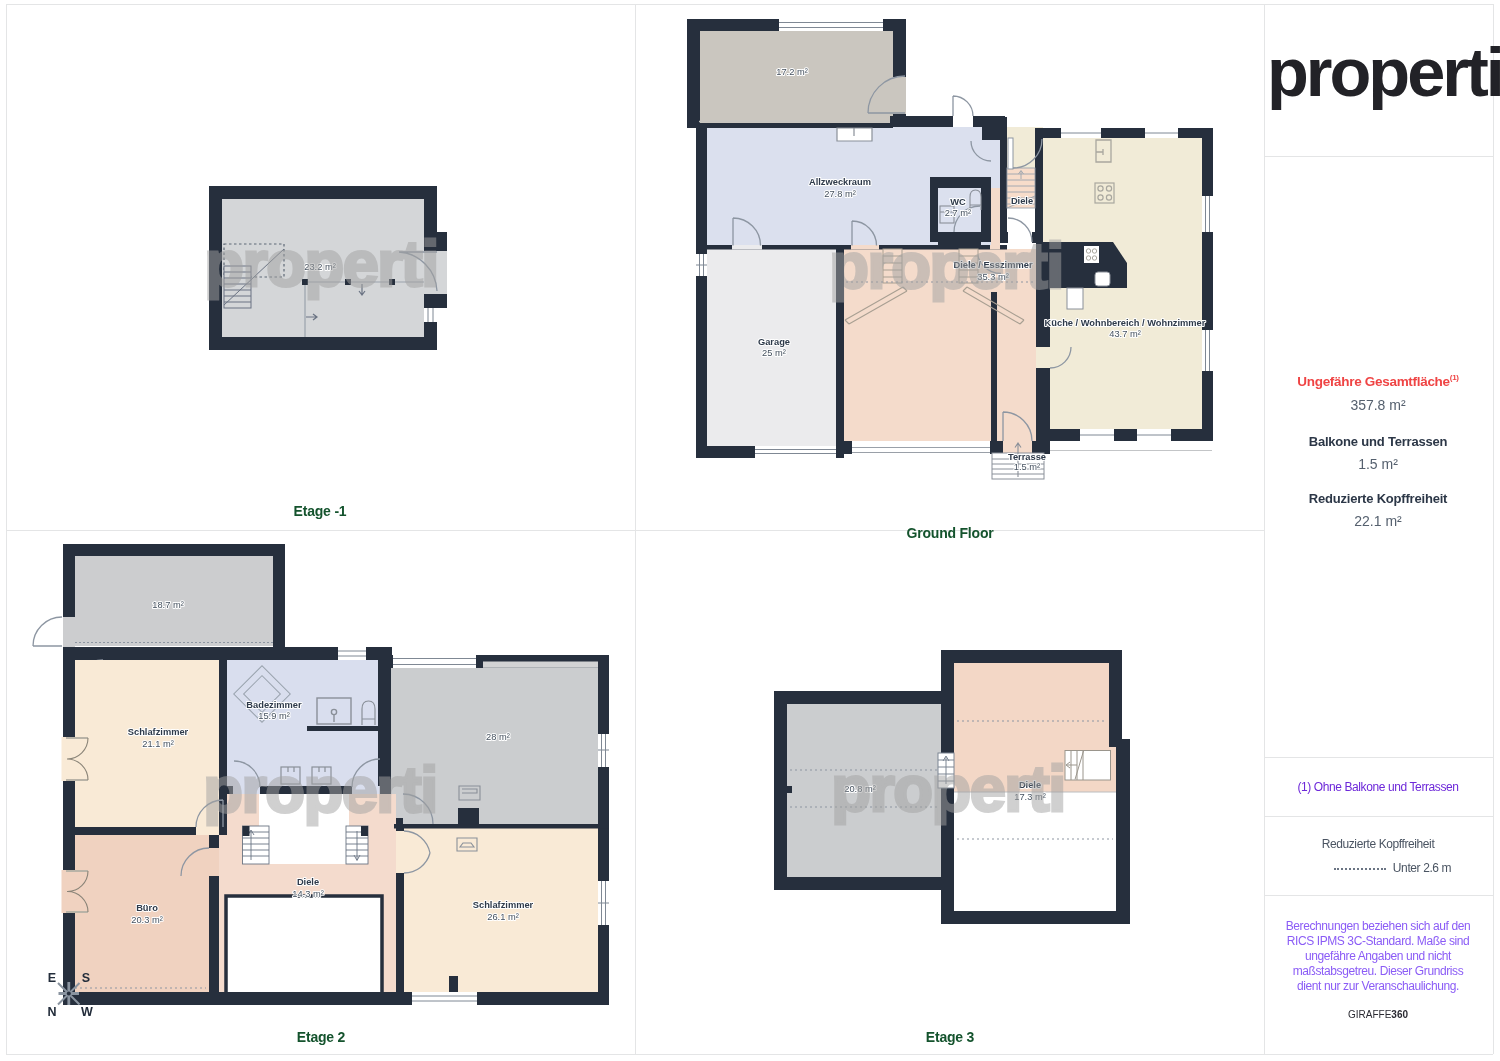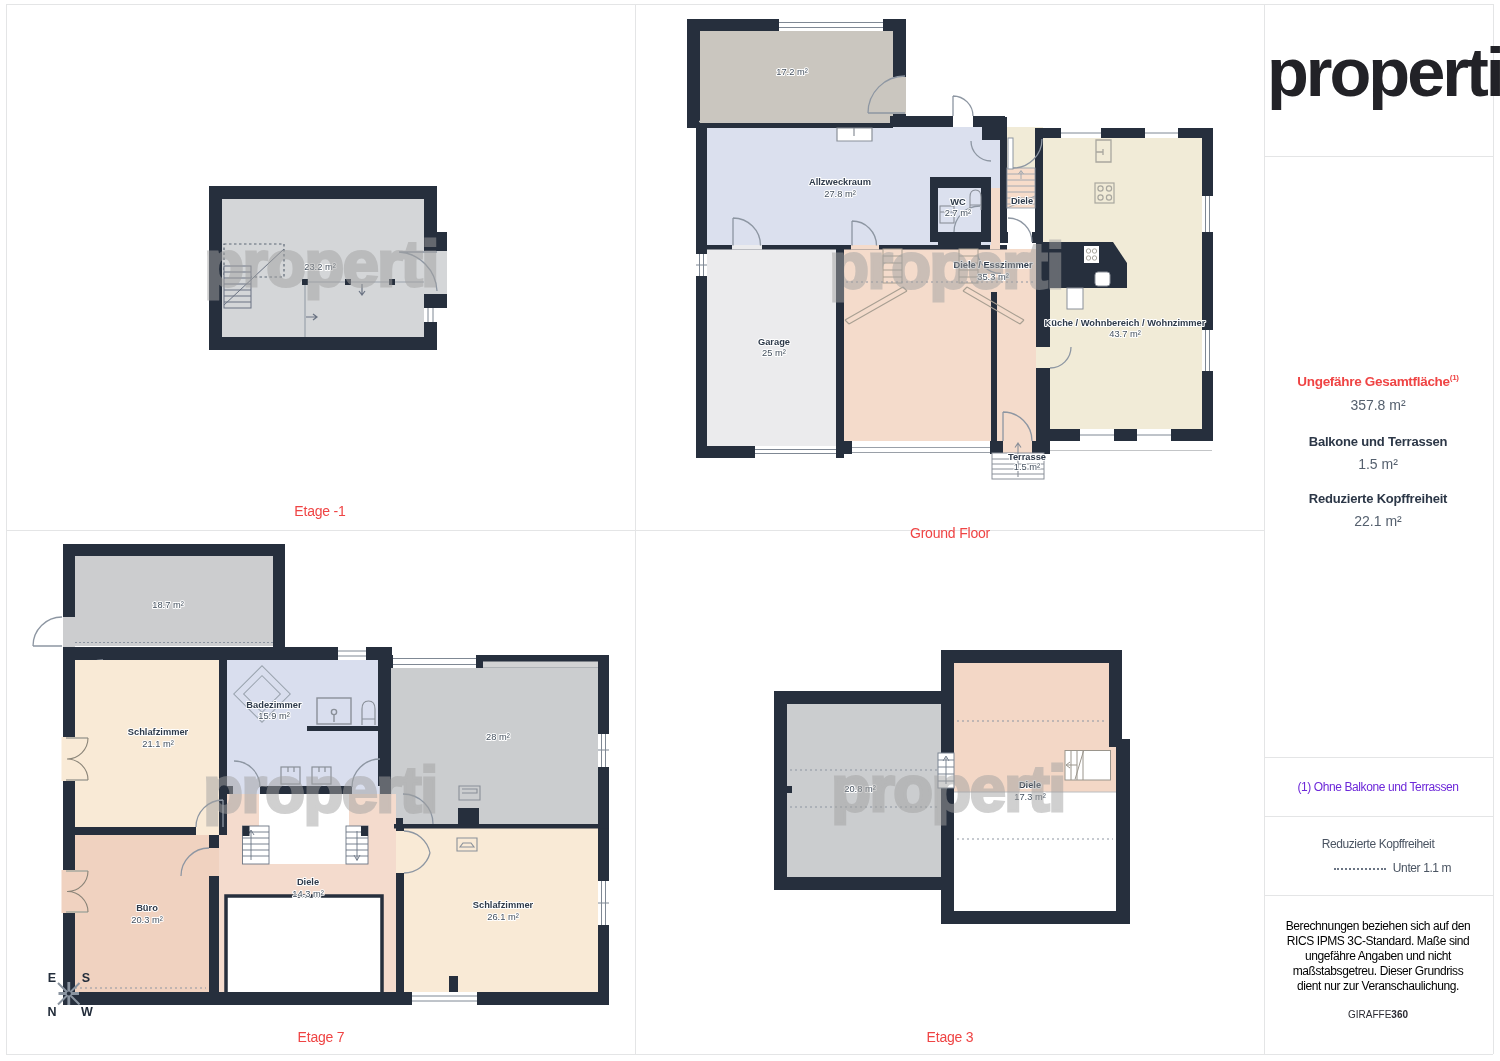--- a/index.html
+++ b/index.html
@@ -1,18 +1,18 @@
 <!DOCTYPE html>
 <html><head>
 <meta charset="utf-8">
 <style>
   html,body{margin:0;padding:0;}
   body{width:1500px;height:1061px;background:#ffffff;font-family:"Liberation Sans",sans-serif;overflow:hidden;position:relative;}
   .line{position:absolute;background:#e4e5e6;}
-  .cap{position:absolute;font-weight:normal;color:#ef4444;font-size:14px;letter-spacing:-0.2px;transform:translateX(-50%);white-space:nowrap;}
+  .cap{position:absolute;font-weight:bold;color:#14532d;font-size:14px;letter-spacing:-0.2px;transform:translateX(-50%);white-space:nowrap;}
   .sb{position:absolute;text-align:center;white-space:nowrap;transform:translateX(-50%);}
 </style>
 </head>
 <body>
 
 <div class="line" style="left:6px;top:4px;width:1487px;height:1px;"></div>
 
 <div class="line" style="left:6px;top:1054px;width:1487px;height:1px;"></div>
 
 <div class="line" style="left:6px;top:4px;width:1px;height:1050px;"></div>
@@ -600,21 +600,21 @@
 <text x="320" y="812">properti</text>
 
 <text x="948" y="811">properti</text>
 </g>
 </svg>
 
 <div class="cap" style="left:320px;top:503px;">Etage -1</div>
 
 <div class="cap" style="left:950px;top:525px;">Ground Floor</div>
 
-<div class="cap" style="left:321px;top:1029px;">Etage 7</div>
+<div class="cap" style="left:321px;top:1029px;">Etage 2</div>
 
 <div class="cap" style="left:950px;top:1029px;">Etage 3</div>
 
 <div style="position:absolute;left:1267px;top:33px;width:245px;height:90px;overflow:visible;font-weight:bold;font-size:68.5px;letter-spacing:-3px;color:#222227;">properti</div>
 
 <div class="sb" style="left:1378px;top:373px;font-weight:bold;font-size:13.5px;letter-spacing:-0.3px;color:#ef4444;">Ungefähre Gesamtfläche<sup style="font-size:8px;">(1)</sup></div>
 
 <div class="sb" style="left:1378px;top:397px;font-size:14px;color:#55606e;">357.8 m²</div>
 
 <div class="sb" style="left:1378px;top:434px;font-weight:bold;font-size:13px;letter-spacing:-0.2px;color:#2c3747;">Balkone und Terrassen</div>
@@ -624,17 +624,17 @@
 <div class="sb" style="left:1378px;top:490.5px;font-weight:bold;font-size:13px;letter-spacing:-0.2px;color:#2c3747;">Reduzierte Kopffreiheit</div>
 
 <div class="sb" style="left:1378px;top:513px;font-size:14px;color:#55606e;">22.1 m²</div>
 
 <div class="sb" style="left:1378px;top:780px;font-size:12px;letter-spacing:-0.4px;color:#6d28d9;">(1) Ohne Balkone und Terrassen</div>
 
 <div class="sb" style="left:1378px;top:837px;font-size:12px;letter-spacing:-0.4px;color:#4a5462;">Reduzierte Kopffreiheit</div>
 
 <div style="position:absolute;left:1334px;top:868px;width:52px;border-top:2px dotted #6a7483;"></div>
 
-<div class="sb" style="left:1422px;top:861px;font-size:12px;letter-spacing:-0.4px;color:#4a5462;">Unter 1.1 m</div>
-
-<div class="sb" style="left:1378px;top:919px;font-size:12px;letter-spacing:-0.4px;line-height:15px;color:#000000;text-align:center;">Berechnungen beziehen sich auf den<br>RICS IPMS 3C-Standard. Maße sind<br>ungefähre Angaben und nicht<br>maßstabsgetreu. Dieser Grundriss<br>dient nur zur Veranschaulichung.</div>
+<div class="sb" style="left:1422px;top:861px;font-size:12px;letter-spacing:-0.4px;color:#4a5462;">Unter 2.6 m</div>
+
+<div class="sb" style="left:1378px;top:919px;font-size:12px;letter-spacing:-0.4px;line-height:15px;color:#8b5cf6;text-align:center;">Berechnungen beziehen sich auf den<br>RICS IPMS 3C-Standard. Maße sind<br>ungefähre Angaben und nicht<br>maßstabsgetreu. Dieser Grundriss<br>dient nur zur Veranschaulichung.</div>
 
 <div class="sb" style="left:1378px;top:1009px;font-size:10px;letter-spacing:0px;color:#2b2b33;">GIRAFFE<b>360</b></div>
 
 </body></html>

